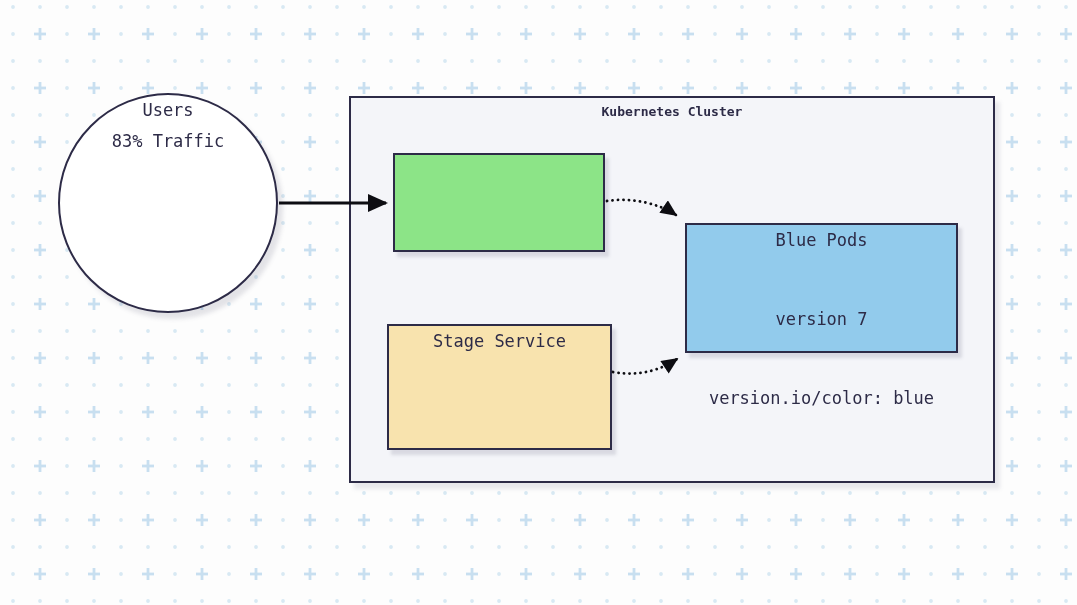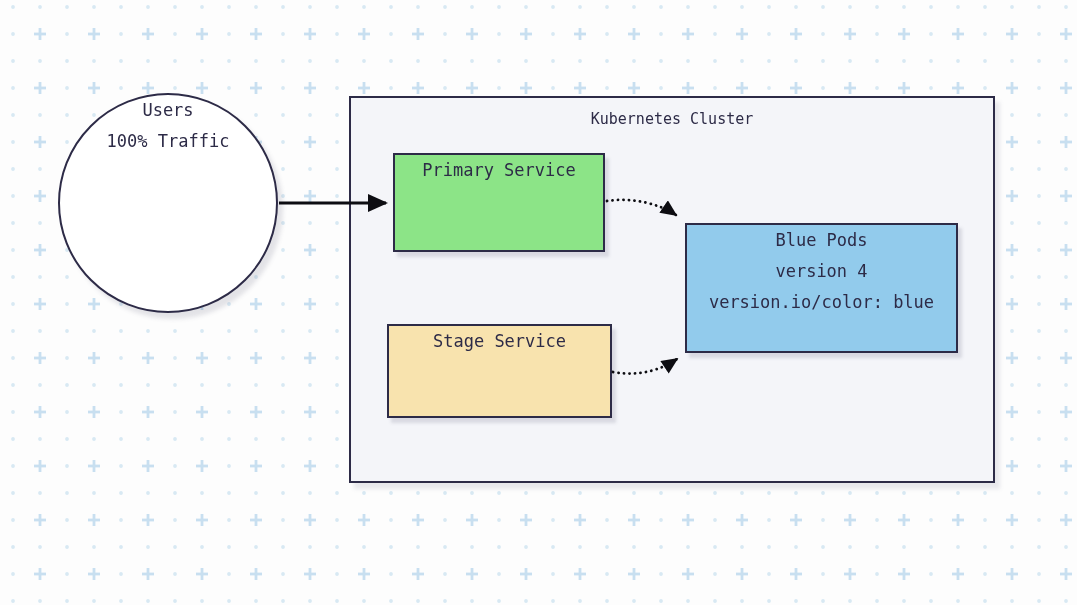--- a/index.html
+++ b/index.html
@@ -36,43 +36,44 @@
   }
 
   .cluster {
     left: 349px; top: 96px; width: 646px; height: 387px;
     background: #f4f5f9;
     box-shadow: 5px 6px 4px rgba(95,95,120,0.13);
     justify-content: flex-start;
     z-index: 1;
   }
   .cluster-title {
-    margin-top: 9px;
-    font-size: 15px;
-    font-weight: 400;
+    margin-top: 2px;
+    font-size: 13px;
+    font-weight: 700;
     line-height: 24px;
   }
 
   .primary-service {
     left: 393px; top: 153px; width: 212px; height: 99px;
     background: #8ce487;
     box-shadow: 4px 5px 3px rgba(95,95,120,0.18);
     z-index: 2;
   }
   .stage-service {
-    left: 387px; top: 324px; width: 225px; height: 94px;
+    left: 387px; top: 324px; width: 225px; height: 126px;
     background: #f8e3ae;
     box-shadow: 4px 5px 3px rgba(95,95,120,0.18);
     z-index: 2;
   }
   .blue-pods {
     left: 685px; top: 223px; width: 273px; height: 130px;
     background: #92cbec;
     box-shadow: 4px 5px 3px rgba(95,95,120,0.18);
     z-index: 2;
+    gap: 48px;
   }
 
   svg.arrows {
     position: absolute; left: 0; top: 0; z-index: 3;
     pointer-events: none;
   }
 </style>
 </head>
 <body>
 
@@ -90,34 +91,33 @@
     </defs>
     <rect x="0" y="0" width="1077" height="605" fill="url(#bgpat)"></rect>
   </svg>
 
   <div class="shape cluster">
     <div class="cluster-title">Kubernetes Cluster</div>
   </div>
 
   <div class="shape users-circle">
     <div>Users</div>
-    <div>100% Traffic</div>
+    <div>83% Traffic</div>
   </div>
 
   <div class="shape primary-service">
-    <div>Primary Service</div>
   </div>
 
   <div class="shape stage-service">
     <div>Stage Service</div>
   </div>
 
   <div class="shape blue-pods">
     <div>Blue Pods</div>
-    <div>version 4</div>
+    <div>version 7</div>
     <div>version.io/color: blue</div>
   </div>
 
   <svg class="arrows" width="1077" height="605">
     <defs>
       <marker id="headSolid" markerUnits="userSpaceOnUse" markerWidth="20" markerHeight="18" viewBox="0 0 10 9" refX="9" refY="4.5" orient="auto">
         <path d="M0,0 L10,4.5 L0,9 z" fill="#0d0d12"></path>
       </marker>
       <marker id="headDotted" markerUnits="userSpaceOnUse" markerWidth="17" markerHeight="15" viewBox="0 0 10 9" refX="9" refY="4.5" orient="auto">
         <path d="M0,0 L10,4.5 L0,9 z" fill="#0d0d12"></path>

